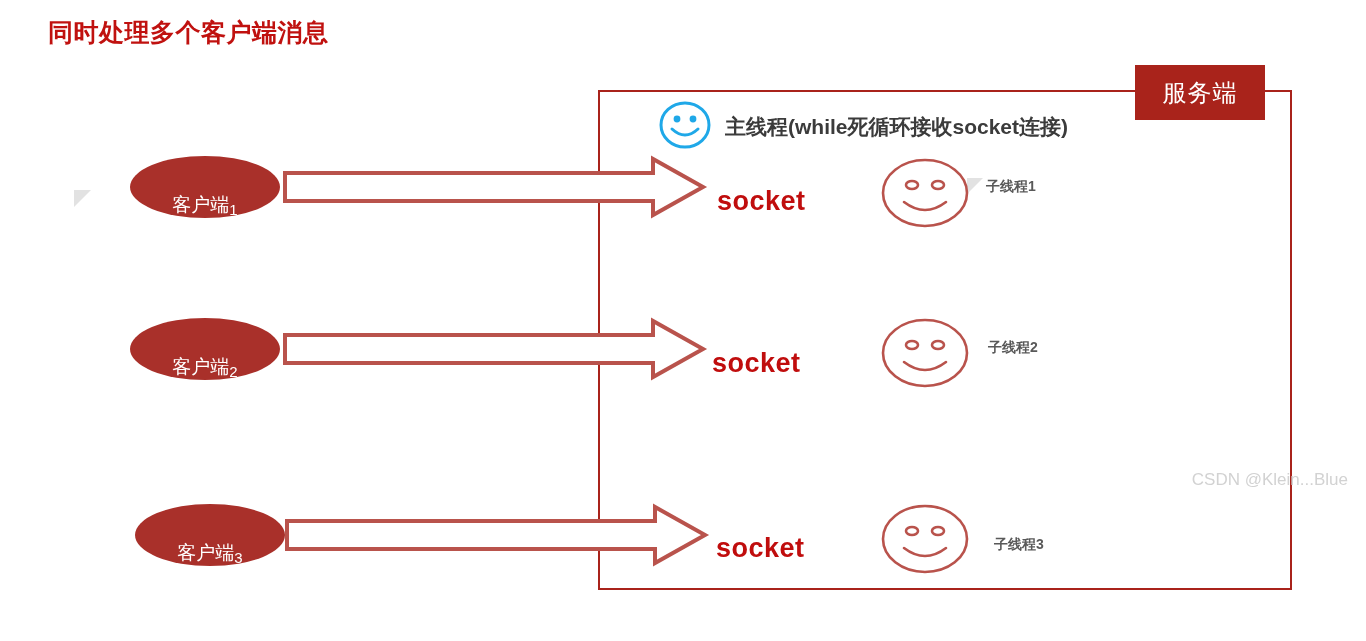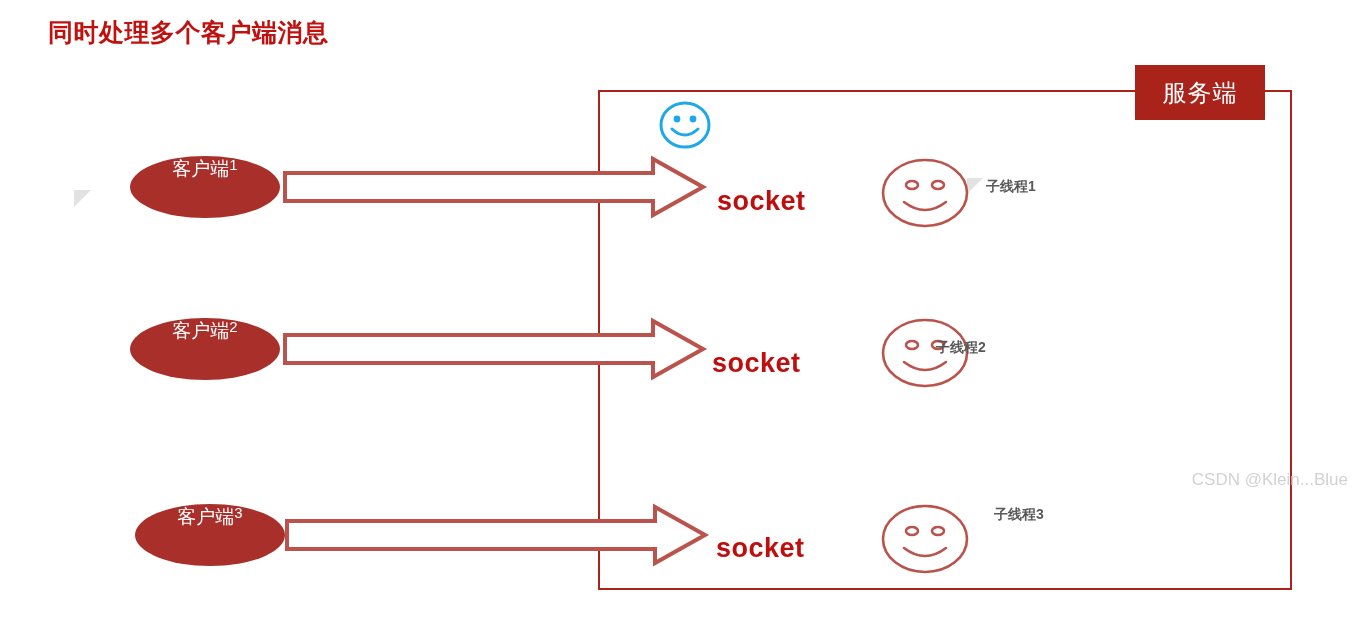--- a/index.html
+++ b/index.html
@@ -63,21 +63,21 @@
 
   
   .client {
     position: absolute;
     width: 150px;
     height: 62px;
     border-radius: 50%;
     background: #A9302A;
     color: #ffffff;
     display: flex;
-    align-items: flex-start;
+    align-items: flex-end;
     justify-content: center;
     font-size: 19px;
     white-space: nowrap;
   }
   .client .idx {
     font-size: 15px;
   }
 
   
   .arrow {
@@ -153,20 +153,21 @@
 
   <div class="face" style="left:658px; top:100px;">
     <svg width="54" height="50" viewBox="0 0 54 50">
       <ellipse cx="27" cy="25" rx="24" ry="22" fill="none" stroke="#1FA8E8" stroke-width="3"></ellipse>
       <ellipse cx="19" cy="19" rx="3.4" ry="3.4" fill="#1FA8E8"></ellipse>
       <ellipse cx="35" cy="19" rx="3.4" ry="3.4" fill="#1FA8E8"></ellipse>
       <path d="M14 29 Q27 41 40 29" fill="none" stroke="#1FA8E8" stroke-width="3" stroke-linecap="round"></path>
     </svg>
   </div>
 
+  <div class="main-thread-label">主线程(while死循环接收socket连接)</div>
 
   <div class="gray-tri" style="left:74px; top:190px; border-left:17px solid #E2E2E2; border-bottom:17px solid transparent;"></div>
 
   <div class="gray-tri" style="left:967px; top:178px; border-left:16px solid #E2E2E2; border-bottom:16px solid transparent;"></div>
 
   <div class="client" style="left:130px; top:156px;">
     <span>客户端</span>
       <span class="idx">1</span>
   </div>
 
@@ -204,21 +205,21 @@
 
   <div class="face" style="left:880px; top:317px;">
     <svg width="90" height="72" viewBox="0 0 90 72">
       <ellipse cx="45" cy="36" rx="42" ry="33" fill="none" stroke="#B9534C" stroke-width="2.6"></ellipse>
       <ellipse cx="32" cy="28" rx="6" ry="4" fill="none" stroke="#B9534C" stroke-width="2.6"></ellipse>
       <ellipse cx="58" cy="28" rx="6" ry="4" fill="none" stroke="#B9534C" stroke-width="2.6"></ellipse>
       <path d="M24 45 Q45 61 66 45" fill="none" stroke="#B9534C" stroke-width="2.6" stroke-linecap="round"></path>
     </svg>
   </div>
 
-  <div class="thread-label" style="left:936px; top:339px;">子线程2</div>
+  <div class="thread-label" style="left:988px; top:339px;">子线程2</div>
 
   <div class="client" style="left:135px; top:504px;">
     <span>客户端</span>
       <span class="idx">3</span>
   </div>
 
   <div class="arrow" style="left:285px; top:504px;">
     <svg width="422" height="62" viewBox="0 0 422 62">
       <path d="M2 17 L370 17 L370 3 L420 31 L370 59 L370 45 L2 45 Z" fill="#ffffff" stroke="#B9534C" stroke-width="4" stroke-linejoin="miter"></path>
     </svg>
@@ -228,17 +229,17 @@
 
   <div class="face" style="left:880px; top:503px;">
     <svg width="90" height="72" viewBox="0 0 90 72">
       <ellipse cx="45" cy="36" rx="42" ry="33" fill="none" stroke="#B9534C" stroke-width="2.6"></ellipse>
       <ellipse cx="32" cy="28" rx="6" ry="4" fill="none" stroke="#B9534C" stroke-width="2.6"></ellipse>
       <ellipse cx="58" cy="28" rx="6" ry="4" fill="none" stroke="#B9534C" stroke-width="2.6"></ellipse>
       <path d="M24 45 Q45 61 66 45" fill="none" stroke="#B9534C" stroke-width="2.6" stroke-linecap="round"></path>
     </svg>
   </div>
 
-  <div class="thread-label" style="left:994px; top:506px;">子线程3</div>
+  <div class="thread-label" style="left:994px; top:536px;">子线程3</div>
 
   <div class="watermark">CSDN @Klein...Blue</div>
 
 </div>
 
 </body></html>

